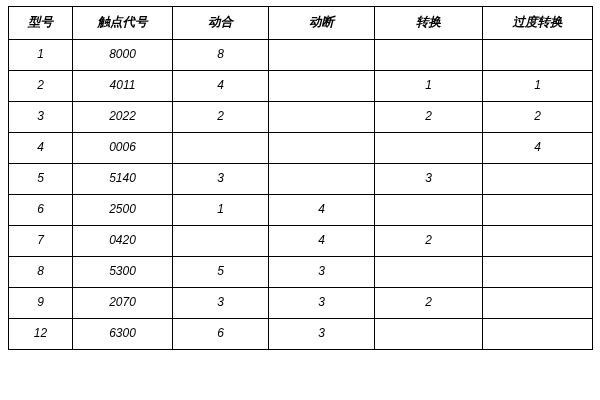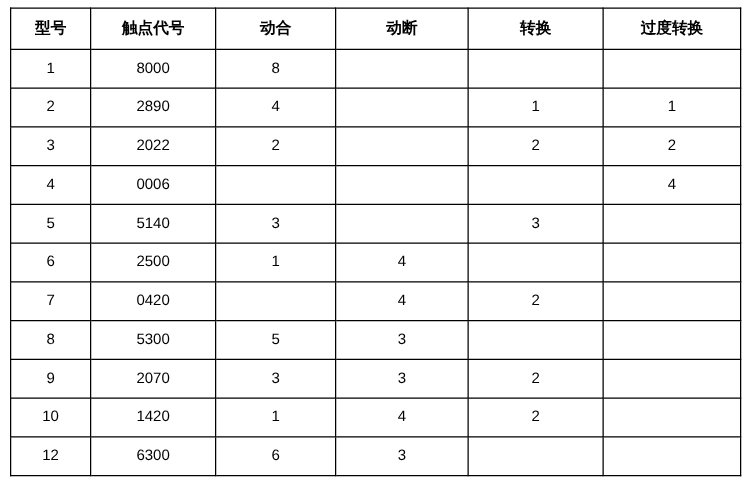--- a/index.html
+++ b/index.html
@@ -12,20 +12,21 @@
     height: 400px;
     font-family: "Liberation Sans", "DejaVu Sans", sans-serif;
     color: #000000;
     overflow: hidden;
   }
   #spec-table-wrap {
     width: 600px;
     height: 400px;
     box-sizing: border-box;
     padding: 6px 8px 8px 8px;
+    font-style: italic;
   }
   table.spec-table {
     width: 584px;
     border-collapse: collapse;
     table-layout: fixed;
   }
   table.spec-table th,
   table.spec-table td {
     border: 1px solid #000000;
     text-align: center;
@@ -76,21 +77,21 @@
       <tr>
         <td>1</td>
         <td>8000</td>
         <td>8</td>
         <td></td>
         <td></td>
         <td></td>
       </tr>
       <tr>
         <td>2</td>
-        <td>2890</td>
+        <td>4011</td>
         <td>4</td>
         <td></td>
         <td>1</td>
         <td>1</td>
       </tr>
       <tr>
         <td>3</td>
         <td>2022</td>
         <td>2</td>
         <td></td>
@@ -139,28 +140,20 @@
       </tr>
       <tr>
         <td>9</td>
         <td>2070</td>
         <td>3</td>
         <td>3</td>
         <td>2</td>
         <td></td>
       </tr>
       <tr>
-        <td>10</td>
-        <td>1420</td>
-        <td>1</td>
-        <td>4</td>
-        <td>2</td>
-        <td></td>
-      </tr>
-      <tr>
         <td>12</td>
         <td>6300</td>
         <td>6</td>
         <td>3</td>
         <td></td>
         <td></td>
       </tr>
     </tbody>
   </table>
 </div>

